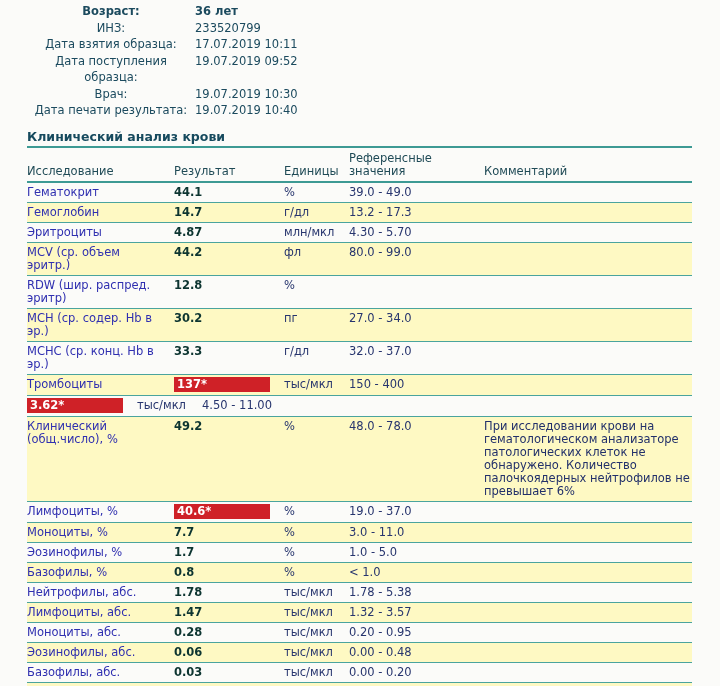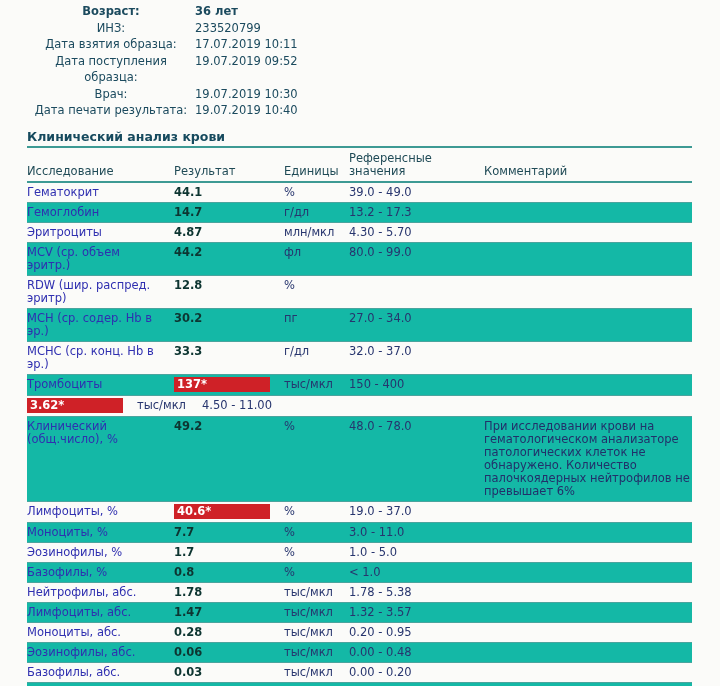--- a/index.html
+++ b/index.html
@@ -37,21 +37,21 @@
     padding: 4px 0 3px 0;
     line-height: 13px;
     align-items: flex-end;
   }
   .t-row {
     display: flex;
     border-bottom: 1px solid #4aa49e;
     padding: 3px 0;
     line-height: 13px;
   }
-  .t-row.alt { background: #14b8a6; }
+  .t-row.alt { background: #fef9c3; }
   .t-row:last-child { border-bottom: 2px solid #3d9a94; }
   .c-name    { width: 147px; padding-right: 8px; }
   .c-result  { width: 110px; padding-right: 6px; }
   .c-units   { width: 65px;  padding-right: 4px; }
   .c-ref     { width: 135px; padding-right: 8px; }
   .c-comment { width: 208px; }
   .test-link { color: #2f2fb0; text-decoration: none; cursor: pointer; }
   .result-val { font-weight: bold; color: #0d3531; display: inline-block; }
   .result-val.flagged {
     background: #cf2127;

